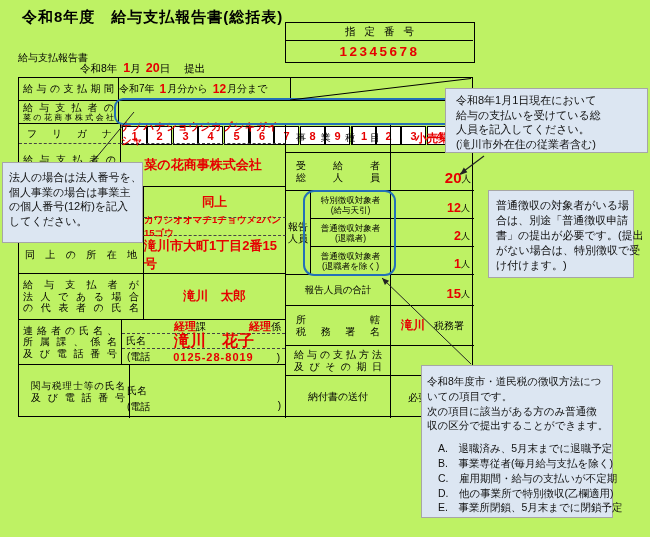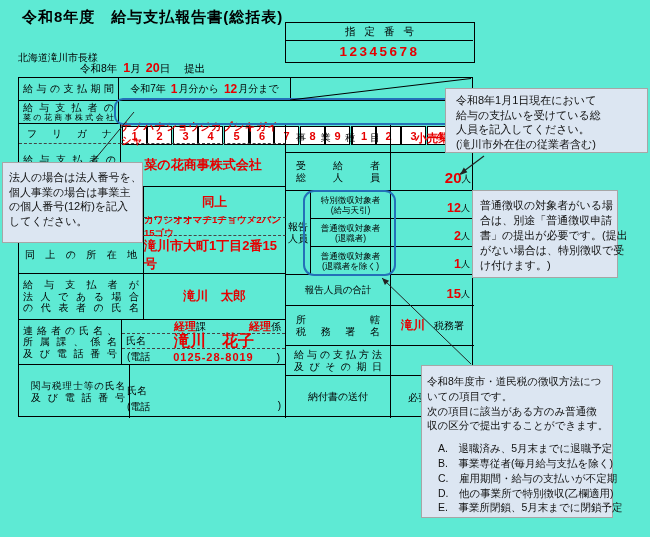--- a/index.html
+++ b/index.html
@@ -1,16 +1,16 @@
 <!DOCTYPE html>
 <html><head>
 <meta charset="utf-8">
 <style>
   html,body{margin:0;padding:0;background:#fff;}
-  .page{position:relative;width:650px;height:537px;background:#5eead4;overflow:hidden;
+  .page{position:relative;width:650px;height:537px;background:#bef264;overflow:hidden;
         font-family:"Liberation Sans",sans-serif;color:#000;}
   .abs{position:absolute;box-sizing:border-box;}
   .cell{position:absolute;box-sizing:border-box;}
   .br{border-right:1px solid #000;}
   .bb{border-bottom:1px solid #000;}
   .bbd{border-bottom:1px dashed #444;}
   .jl{text-align:justify;text-align-last:justify;}
   .red{color:#e60000;font-weight:bold;}
   .lbl{font-size:10px;line-height:11.5px;display:flex;flex-direction:column;justify-content:center;padding:1px 4px;}
   .vcenter{display:flex;align-items:center;justify-content:center;}
@@ -28,37 +28,37 @@
 
 <div class="page">
 
   <div class="abs" style="left:22px;top:8px;font-size:15px;font-weight:bold;letter-spacing:1px;">令和8年度　給与支払報告書(総括表)</div>
 
   <div class="abs" style="left:285px;top:22px;width:190px;height:41px;border:1.5px solid #000;z-index:2;padding-left:33px;">
     <div class="abs vcenter" style="left:0;top:0;width:187px;height:18px;border-bottom:1.2px solid #000;font-size:10.5px;letter-spacing:9px;text-indent:9px;">指定番号</div>
     <div class="abs vcenter red" style="left:0;top:18px;width:187px;height:20px;font-size:13.5px;letter-spacing:2.5px;">12345678</div>
   </div>
 
-  <div class="abs" style="left:18px;top:51px;font-size:10px;">北海道滝川市長様</div>
+  <div class="abs" style="left:18px;top:51px;font-size:10px;">給与支払報告書</div>
 
   <div class="abs" style="left:80px;top:61px;font-size:10.5px;display:flex;align-items:baseline;">
     <span>令和8年</span>
     <span class="red" style="font-size:12.5px;margin-left:6px;">1</span>
     <span>月</span>
     <span class="red" style="font-size:12.5px;margin-left:5px;">20</span>
     <span>日</span>
     <span style="margin-left:14px;">提出</span>
   </div>
 
   <div class="abs" style="left:18px;top:77px;width:455px;height:340px;border:1.5px solid #000;">
 
     <div class="cell br bb lbl jl" style="left:0;top:0;width:100px;height:23px;">
       <div class="jl">給与の支払期間</div>
     </div>
-    <div class="cell br bb" style="left:100px;top:0;width:172px;height:23px;display:flex;align-items:center;justify-content:center;font-size:10px;">
+    <div class="cell br bb" style="left:100px;top:0;width:172px;height:23px;display:flex;align-items:center;justify-content:flex-start;font-size:10px;">
       <span>令和7年</span>
       <span class="red" style="font-size:12px;margin:0 1px 0 5px;">1</span>
       <span>月分から</span>
       <span class="red" style="font-size:12px;margin:0 1px 0 5px;">12</span>
       <span>月分まで</span>
     </div>
     <div class="cell bb" style="left:272px;top:0;width:183px;height:23px;"></div>
 
     <div class="cell br bb" style="left:0;top:23px;width:100px;height:23px;padding:1px 4px;">
       <div class="jl" style="font-size:10px;line-height:11px;">給与支払者の</div>
@@ -234,21 +234,21 @@
     <div>してください。</div>
   </div>
 
   <div class="note" style="left:445px;top:88px;width:203px;height:65px;padding:4px 10px;">
     <div>令和8年1月1日現在において</div>
     <div>給与の支払いを受けている総</div>
     <div>人員を記入してください。</div>
     <div>(滝川市外在住の従業者含む)</div>
   </div>
 
-  <div class="note" style="left:472px;top:190px;width:146px;height:88px;padding:7px 7px;line-height:15px;">
+  <div class="note" style="left:488px;top:190px;width:146px;height:88px;padding:7px 7px;line-height:15px;">
     <div>普通徴収の対象者がいる場</div>
     <div>合は、別途「普通徴収申請</div>
     <div>書」の提出が必要です。(提出</div>
     <div>がない場合は、特別徴収で受</div>
     <div>け付けます。)</div>
   </div>
 
   <div class="note" style="left:421px;top:365px;width:192px;height:153px;padding:8px 5px;font-size:10.5px;line-height:14.8px;">
     <div>令和8年度市・道民税の徴収方法につ</div>
     <div>いての項目です。</div>

